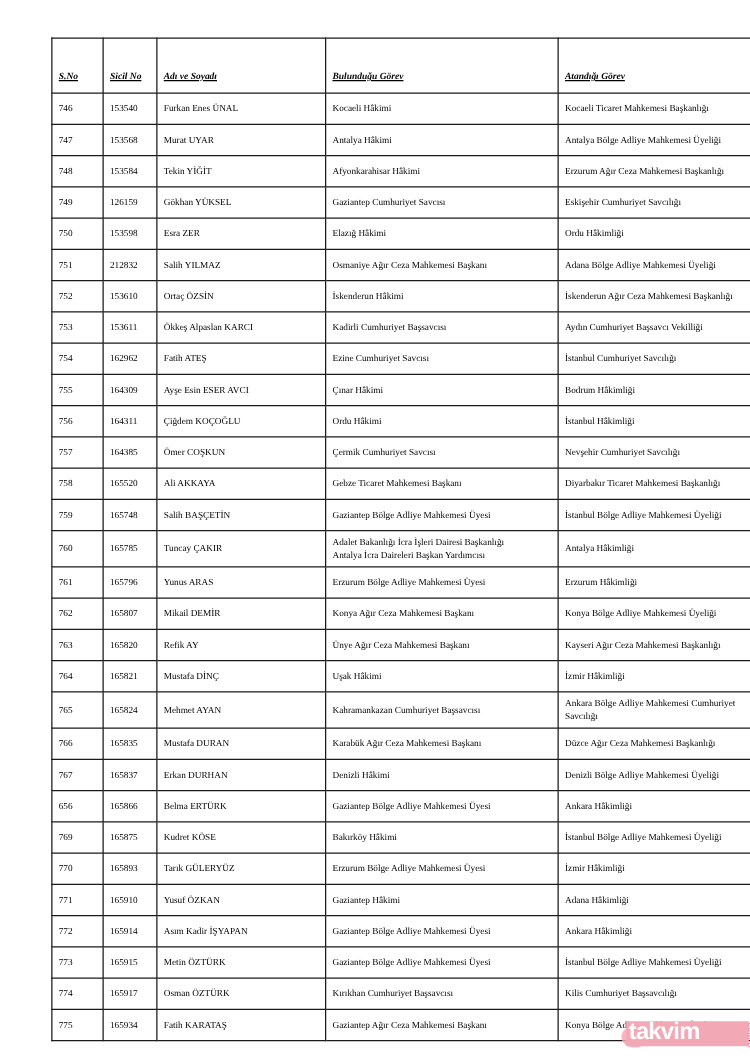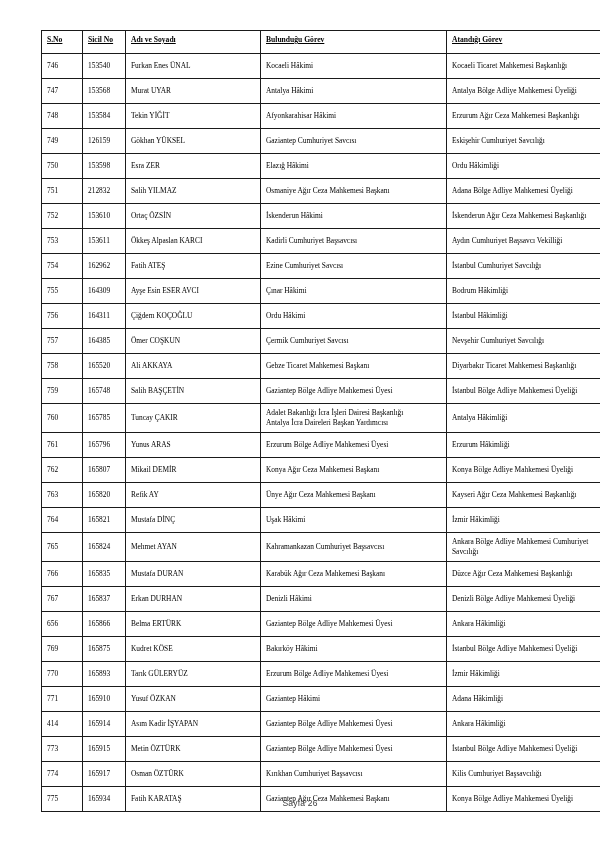--- a/index.html
+++ b/index.html
@@ -42,22 +42,23 @@
     line-height: 1.35;
     vertical-align: middle;
     color: #000;
     text-align: left;
     font-weight: normal;
     overflow: hidden;
   }
 
   table.roster thead th {
     height: 18px;
-    padding-top: 0;
+    padding-top: 21px;
     padding-bottom: 4px;
+    font-style: italic;
   }
   table.roster thead th span.hdr {
     font-weight: bold;
     text-decoration: underline;
     font-size: 7.6px;
   }
 
   table.roster tbody tr {
     height: 25px;
   }
@@ -357,21 +358,21 @@
             <td class="c-new">İzmir Hâkimliği</td>
           </tr>
           <tr>
             <td class="c-sno">771</td>
             <td class="c-sicil">165910</td>
             <td class="c-name">Yusuf ÖZKAN</td>
             <td class="c-cur">Gaziantep Hâkimi</td>
             <td class="c-new">Adana Hâkimliği</td>
           </tr>
           <tr>
-            <td class="c-sno">414</td>
+            <td class="c-sno">772</td>
             <td class="c-sicil">165914</td>
             <td class="c-name">Asım Kadir İŞYAPAN</td>
             <td class="c-cur">Gaziantep Bölge Adliye Mahkemesi Üyesi</td>
             <td class="c-new">Ankara Hâkimliği</td>
           </tr>
           <tr>
             <td class="c-sno">773</td>
             <td class="c-sicil">165915</td>
             <td class="c-name">Metin ÖZTÜRK</td>
             <td class="c-cur">Gaziantep Bölge Adliye Mahkemesi Üyesi</td>
@@ -388,16 +389,23 @@
             <td class="c-sno">775</td>
             <td class="c-sicil">165934</td>
             <td class="c-name">Fatih KARATAŞ</td>
             <td class="c-cur">Gaziantep Ağır Ceza Mahkemesi Başkanı</td>
             <td class="c-new">Konya Bölge Adliye Mahkemesi Üyeliği</td>
           </tr>
         </tbody>
     </table>
   </div>
 
-  <div id="footer-page">Sayfa 26</div>
-
+
+  <div id="watermark">
+    <div id="wm-inner">
+      <div id="wm-swoosh"></div>
+      <div id="wm-block"></div>
+      <div id="wm-text">takvim</div>
+      <div id="wm-tld">com.tr</div>
+    </div>
+  </div>
 
 </div>
 
 </body></html>

